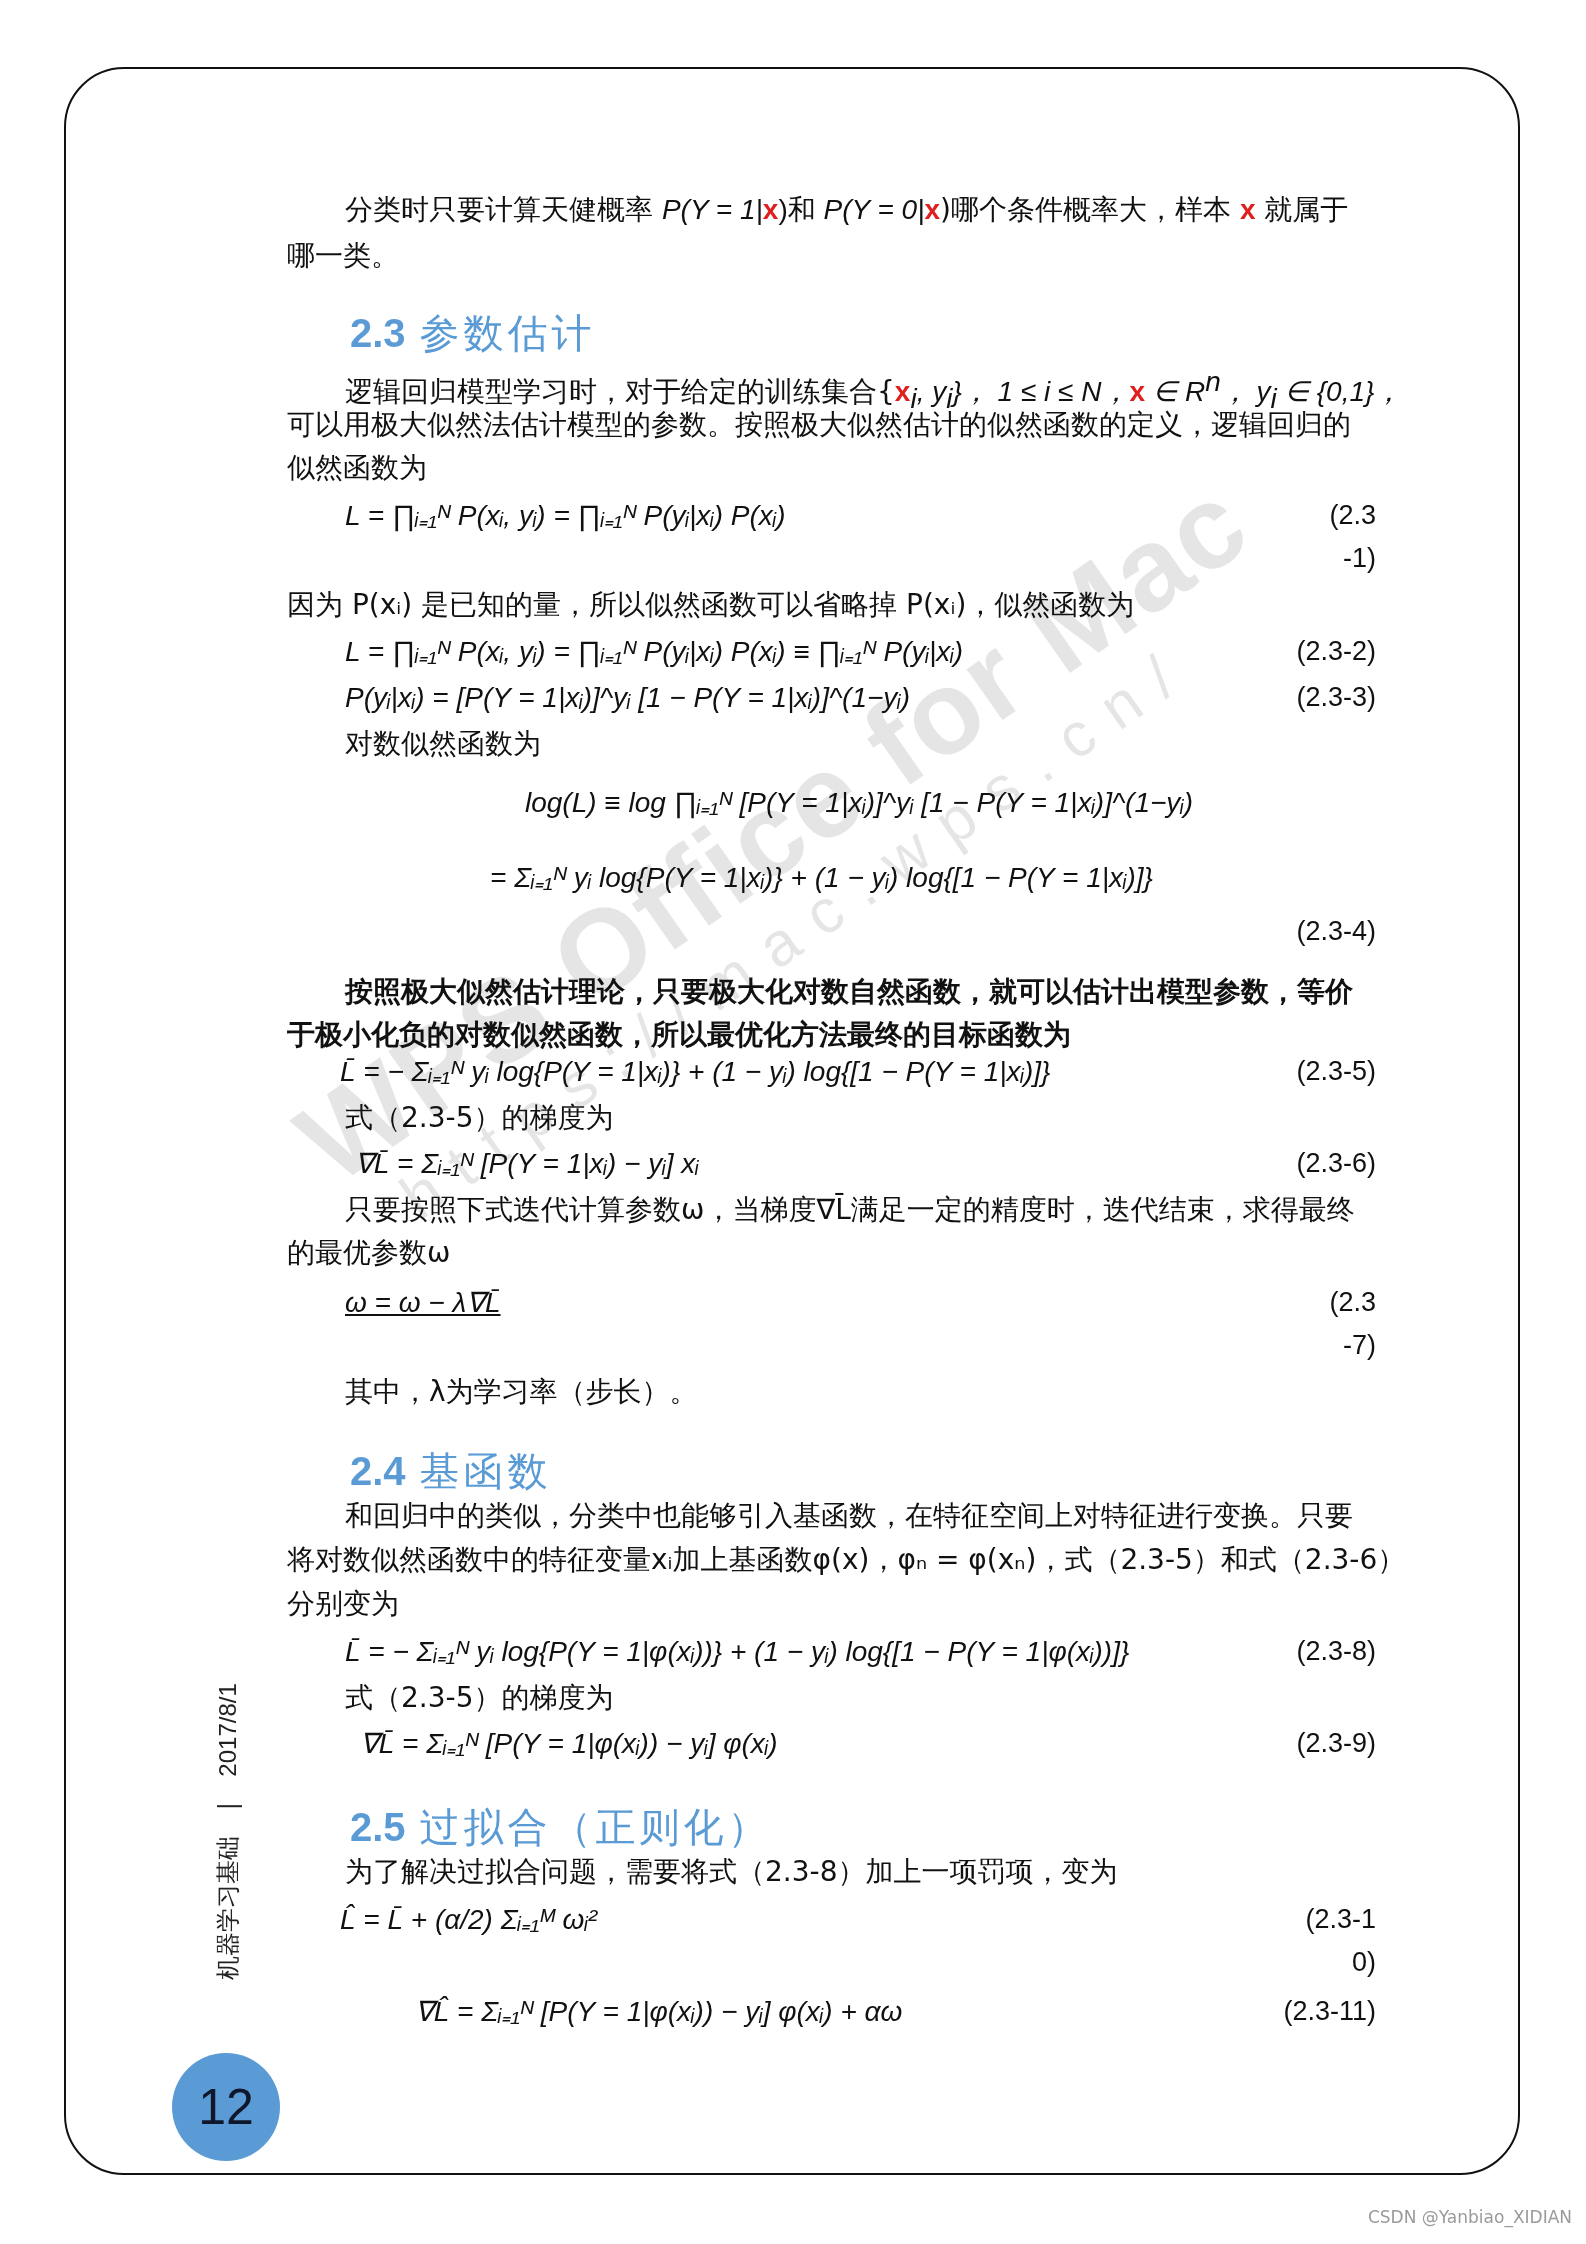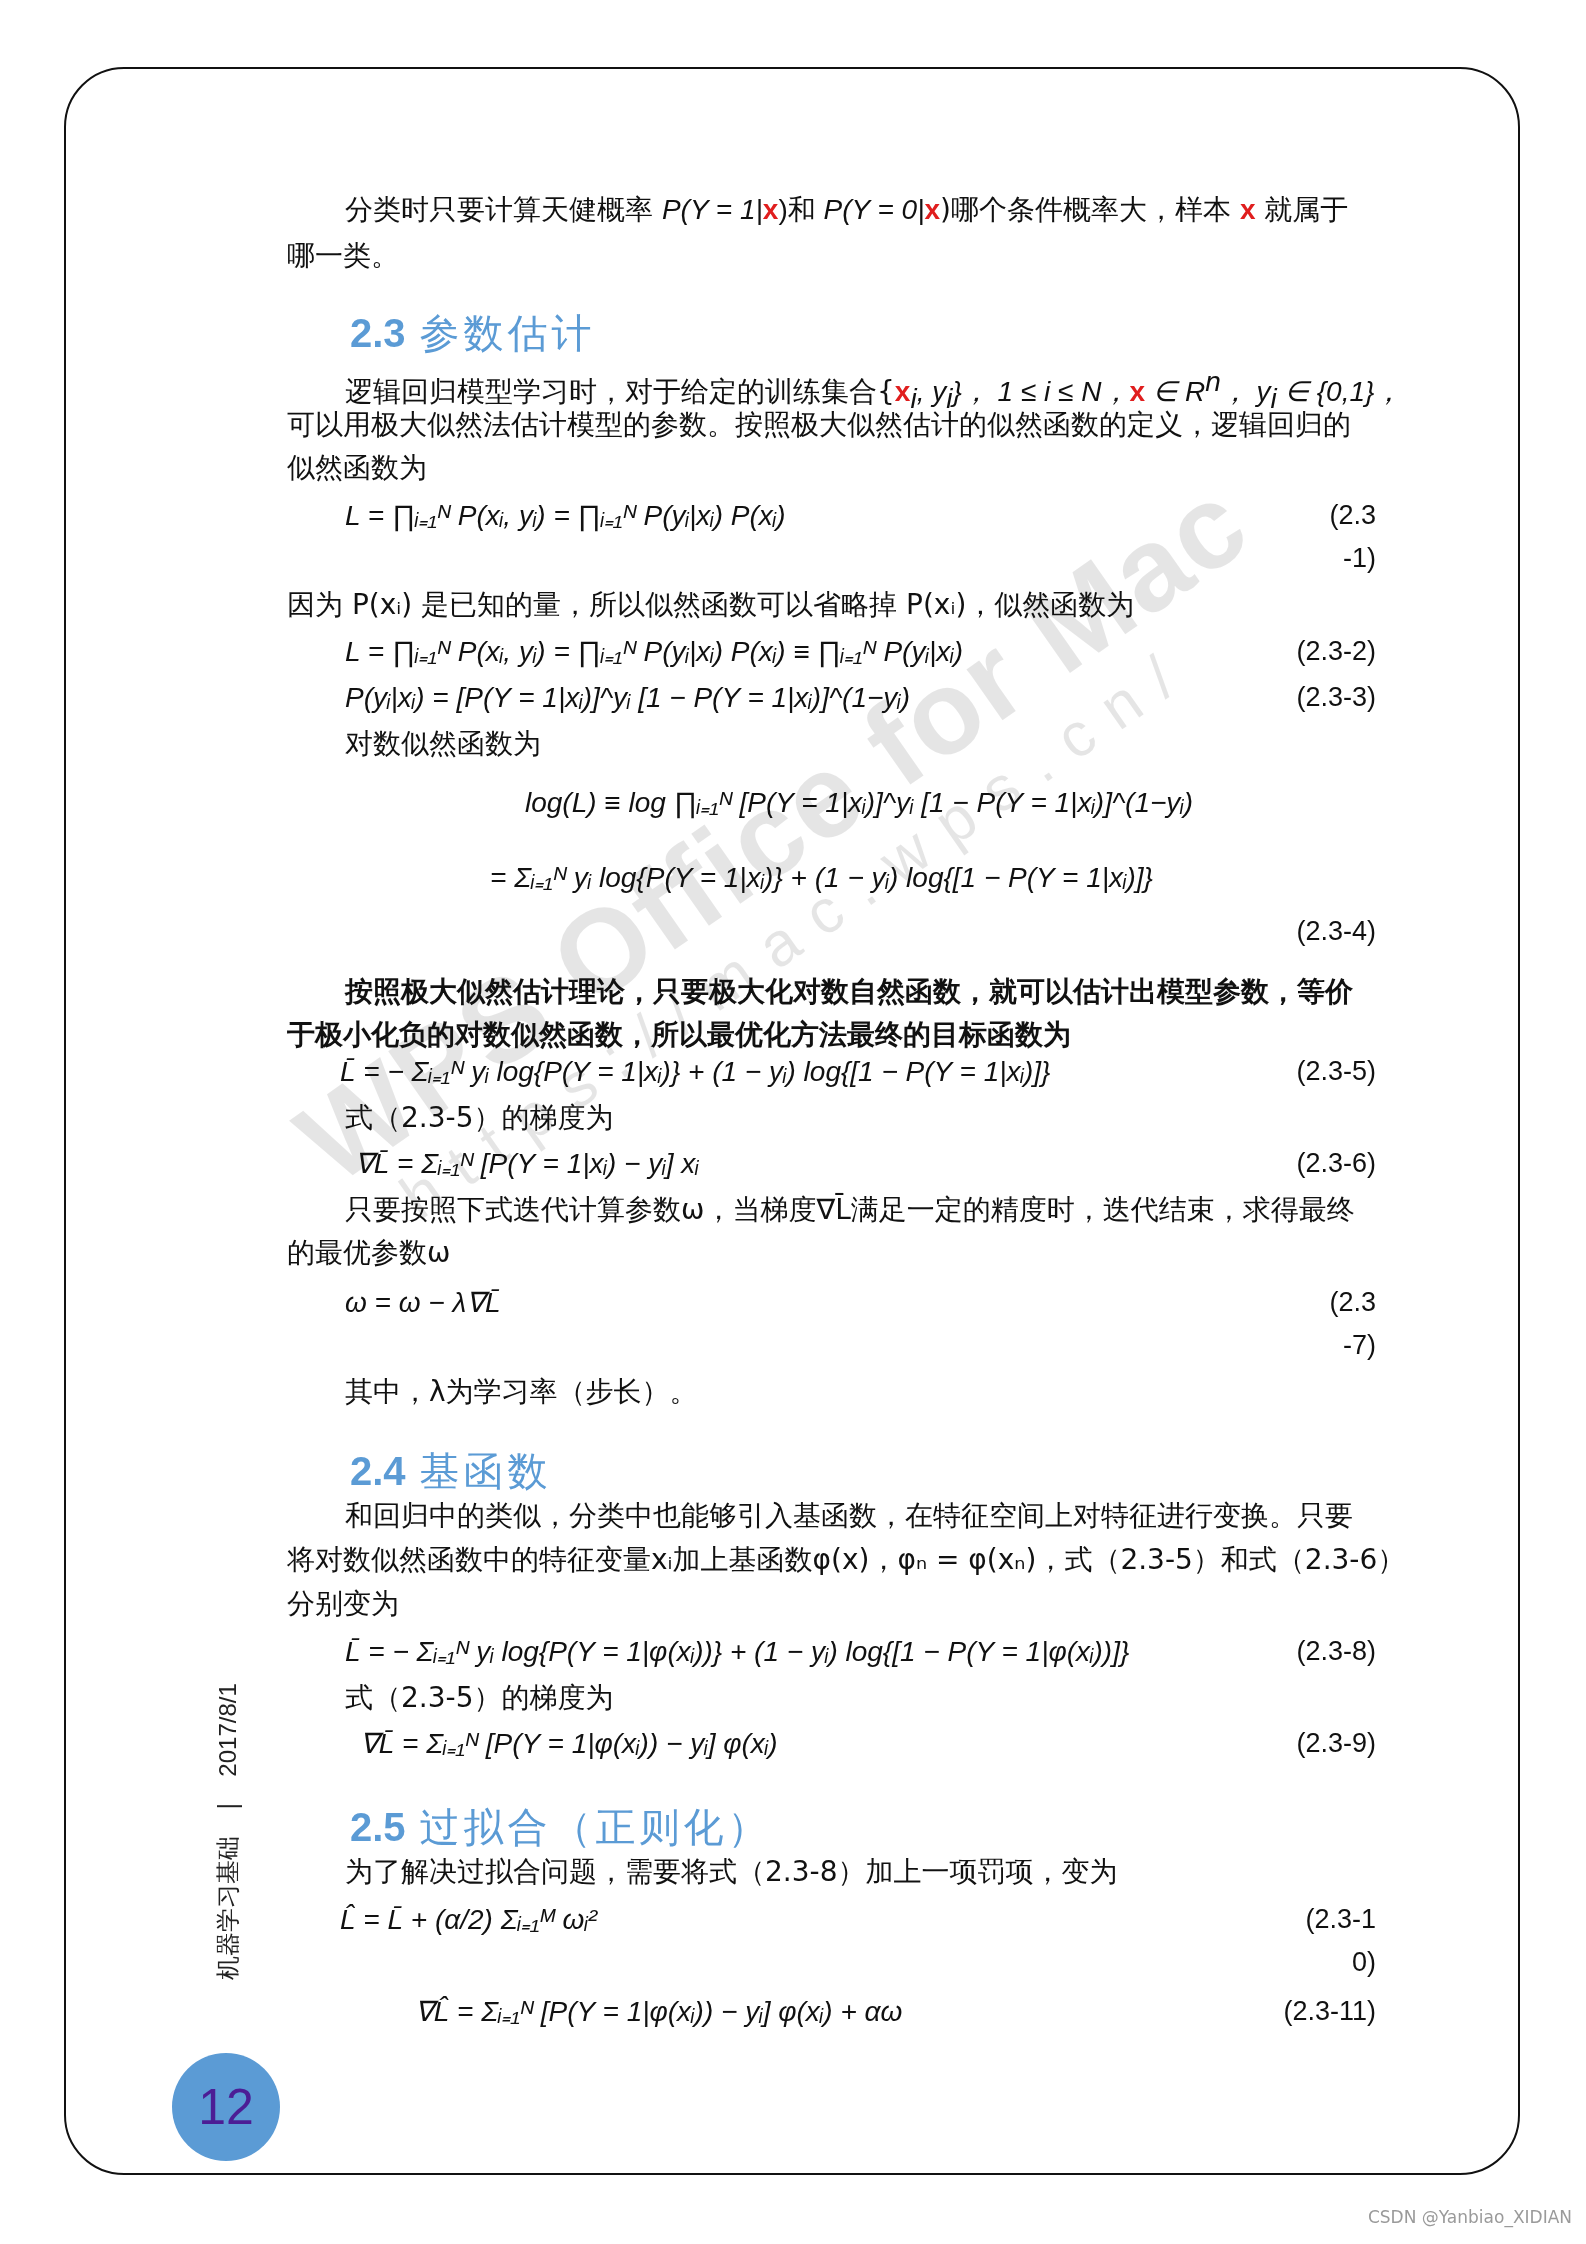--- a/index.html
+++ b/index.html
@@ -30,21 +30,21 @@
   .bold { font-weight: bold; margin-top: 10px; }
   sub, sup { font-size: 62%; }
 
   .side-label {
     position: absolute; left: 212px; top: 1980px; transform: rotate(-90deg);
     transform-origin: left top; font-size: 24px; white-space: nowrap; color: #222;
   }
   .side-label .date { font-family: "Liberation Sans", sans-serif; }
   .page-badge {
     position: absolute; left: 172px; top: 2053px; width: 108px; height: 108px;
-    border-radius: 50%; background: #5b9bd5; color: #4c1d95; font-family: "Liberation Sans", sans-serif;
+    border-radius: 50%; background: #5b9bd5; color: #0f172a; font-family: "Liberation Sans", sans-serif;
     font-size: 50px; display: flex; align-items: center; justify-content: center;
   }
   .credit {
     position: absolute; right: 14px; top: 2207px; font-size: 17px; color: #9a9a9a;
     font-family: "DejaVu Sans", sans-serif;
   }
 </style>
 </head>
 <body>
 
@@ -88,21 +88,21 @@
 <div class="line bold" style="left:287px; top:1005px;">于极小化负的对数似然函数，所以最优化方法最终的目标函数为</div>
 
 <div class="line math" style="left:340px; top:1052px;">L̄ = − Σᵢ₌₁ᴺ yᵢ log{P(Y = 1|xᵢ)} + (1 − yᵢ) log{[1 − P(Y = 1|xᵢ)]}</div>
 <div class="eqno" style="right:210px; top:1056px;">(2.3-5)</div>
 <div class="line" style="left:345px; top:1098px;">式（2.3-5）的梯度为</div>
 <div class="line math" style="left:355px; top:1144px;">∇L̄ = Σᵢ₌₁ᴺ [P(Y = 1|xᵢ) − yᵢ] xᵢ</div>
 <div class="eqno" style="right:210px; top:1148px;">(2.3-6)</div>
 
 <div class="line" style="left:345px; top:1190px;">只要按照下式迭代计算参数ω，当梯度∇L̄满足一定的精度时，迭代结束，求得最终</div>
 <div class="line" style="left:287px; top:1233px;">的最优参数ω</div>
-<div class="line math" style="left:345px; top:1283px;">ω = ω − λ∇L̄</div>
+<div class="line math" style="left:345px; top:1283px;text-decoration:underline;">ω = ω − λ∇L̄</div>
 <div class="eqno" style="right:210px; top:1287px;">(2.3</div>
 <div class="eqno" style="right:210px; top:1330px;">-7)</div>
 <div class="line" style="left:345px; top:1372px;">其中，λ为学习率（步长）。</div>
 
 <div class="heading" style="left:350px; top:1444px;">
   <span class="num">2.4</span><span>基函数</span>
 </div>
 <div class="line" style="left:345px; top:1496px;">和回归中的类似，分类中也能够引入基函数，在特征空间上对特征进行变换。只要</div>
 <div class="line" style="left:287px; top:1540px;">将对数似然函数中的特征变量xᵢ加上基函数φ(x)，φₙ = φ(xₙ)，式（2.3-5）和式（2.3-6）</div>
 <div class="line" style="left:287px; top:1584px;">分别变为</div>

